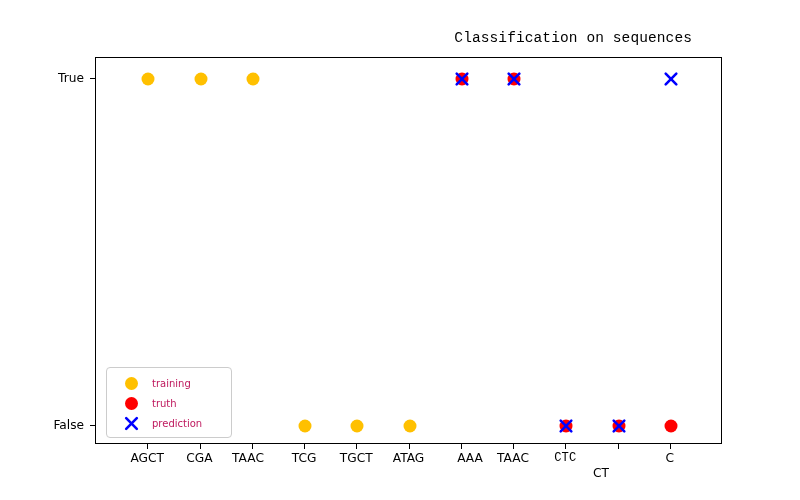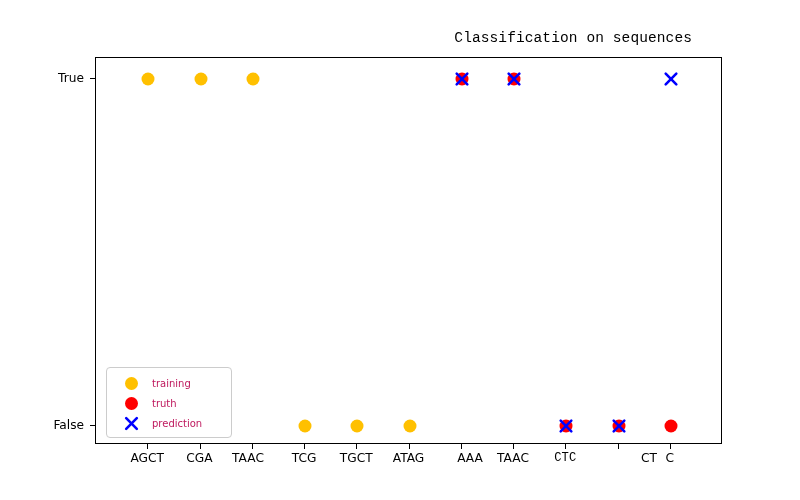--- a/index.html
+++ b/index.html
@@ -219,21 +219,21 @@
   <div id="xtick-labels">
       <div class="xtick-label" style="left: 147.25px;">AGCT</div>
       <div class="xtick-label" style="left: 199.5px;">CGA</div>
       <div class="xtick-label" style="left: 248px;">TAAC</div>
       <div class="xtick-label" style="left: 304px;">TCG</div>
       <div class="xtick-label" style="left: 356.25px;">TGCT</div>
       <div class="xtick-label" style="left: 408.5px;">ATAG</div>
       <div class="xtick-label" style="left: 470px;">AAA</div>
       <div class="xtick-label" style="left: 513px;">TAAC</div>
       <div class="xtick-label" style="left: 565.25px; font-family: Liberation Mono, monospace;">CTC</div>
-      <div class="xtick-label" style="left: 649px;">CT</div>
+      <div class="xtick-label" style="left: 601px; margin-top: 15px;">CT</div>
       <div class="xtick-label" style="left: 669.75px;">C</div>
     </div>
 
   <div id="legend">
       <div class="legend-row">
         <div class="legend-swatch">
           <div class="dot" style="background: rgb(255, 192, 0);"></div>
         </div>
         <span class="legend-label">training</span>
       </div>

